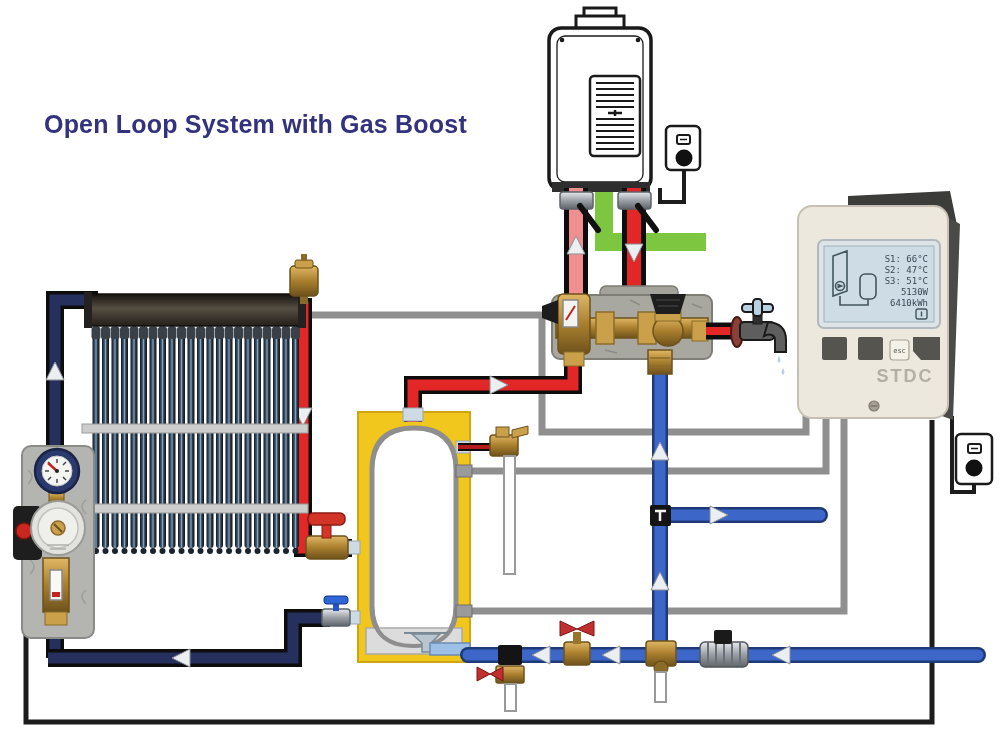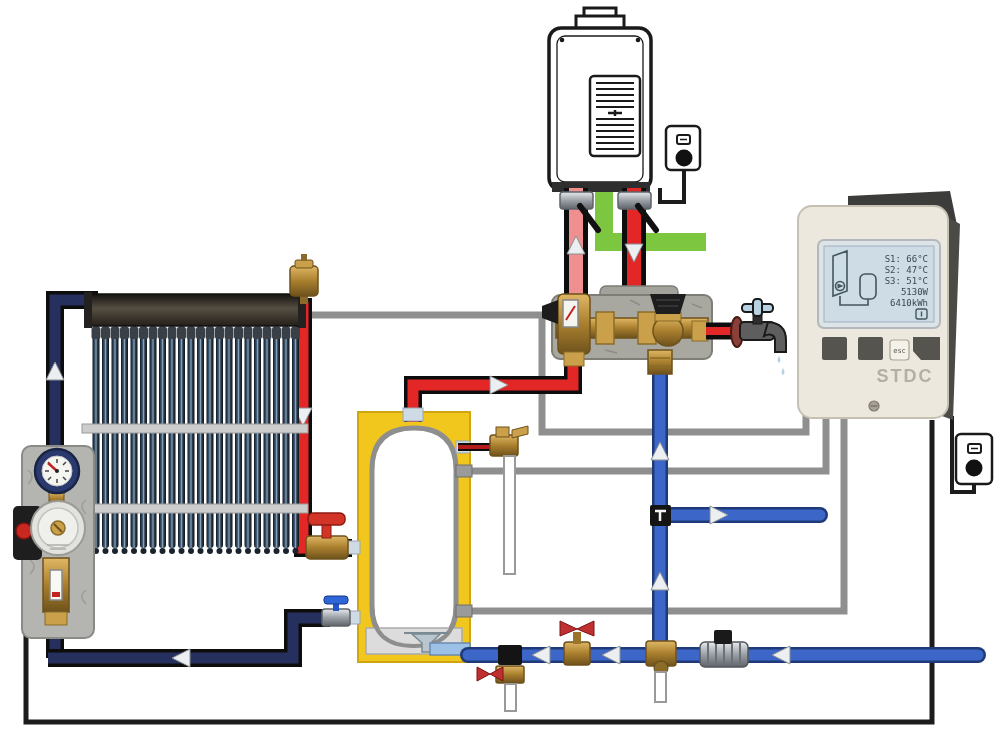--- a/index.html
+++ b/index.html
@@ -357,13 +357,14 @@
   </g>
 
   <g>
     <rect x="956" y="434" width="36" height="50" rx="5" fill="#ffffff" stroke="#1a1a1a" stroke-width="2.5"></rect>
     <rect x="968" y="444" width="13" height="9" rx="2" fill="#ffffff" stroke="#1a1a1a" stroke-width="2"></rect>
     <line x1="971" y1="448.5" x2="978" y2="448.5" stroke="#1a1a1a" stroke-width="1.5"></line>
     <circle cx="974" cy="468" r="8.5" fill="#111111"></circle>
   </g>
 </svg>
 
+<div class="title">Open Loop System with Gas Boost</div>
 </div>
 
 </body></html>

